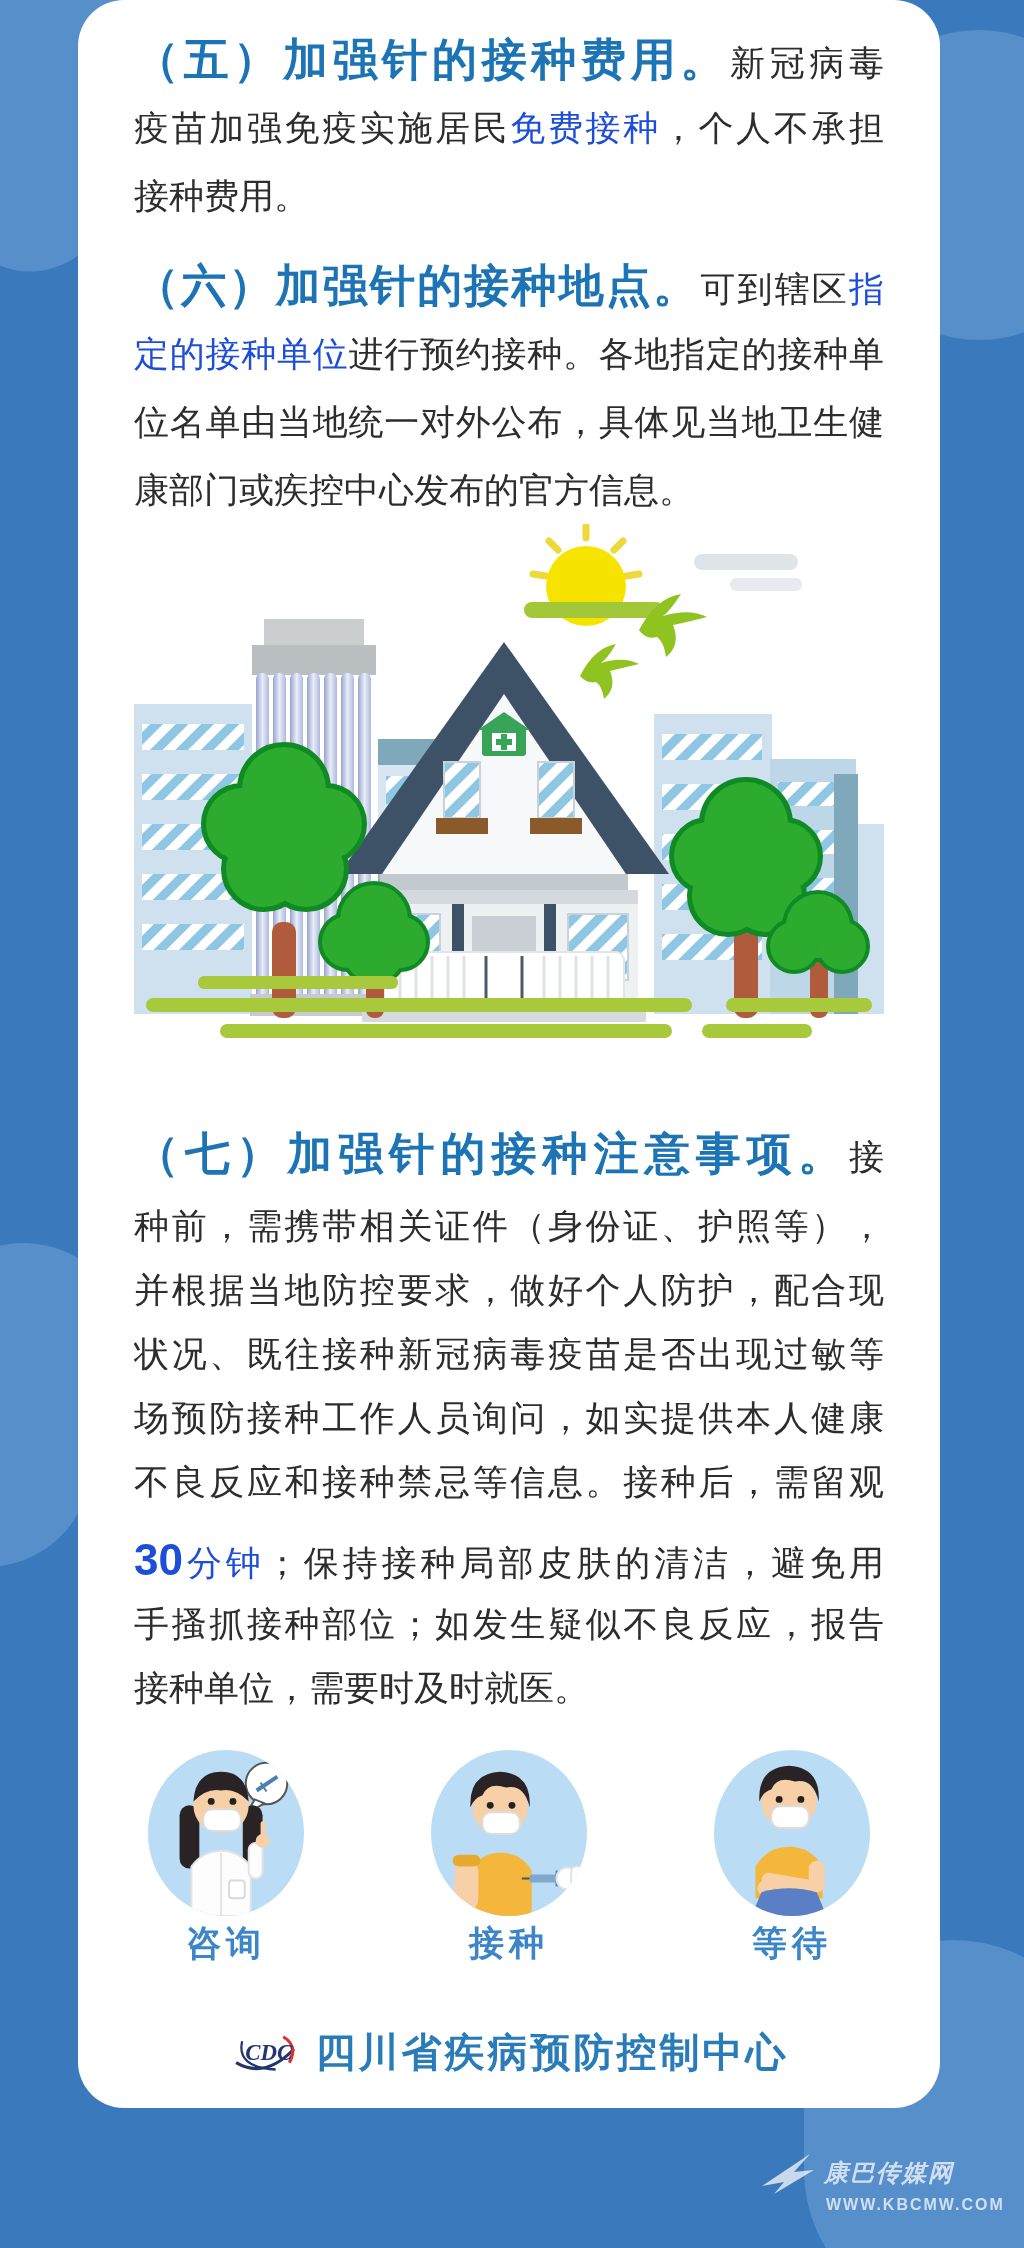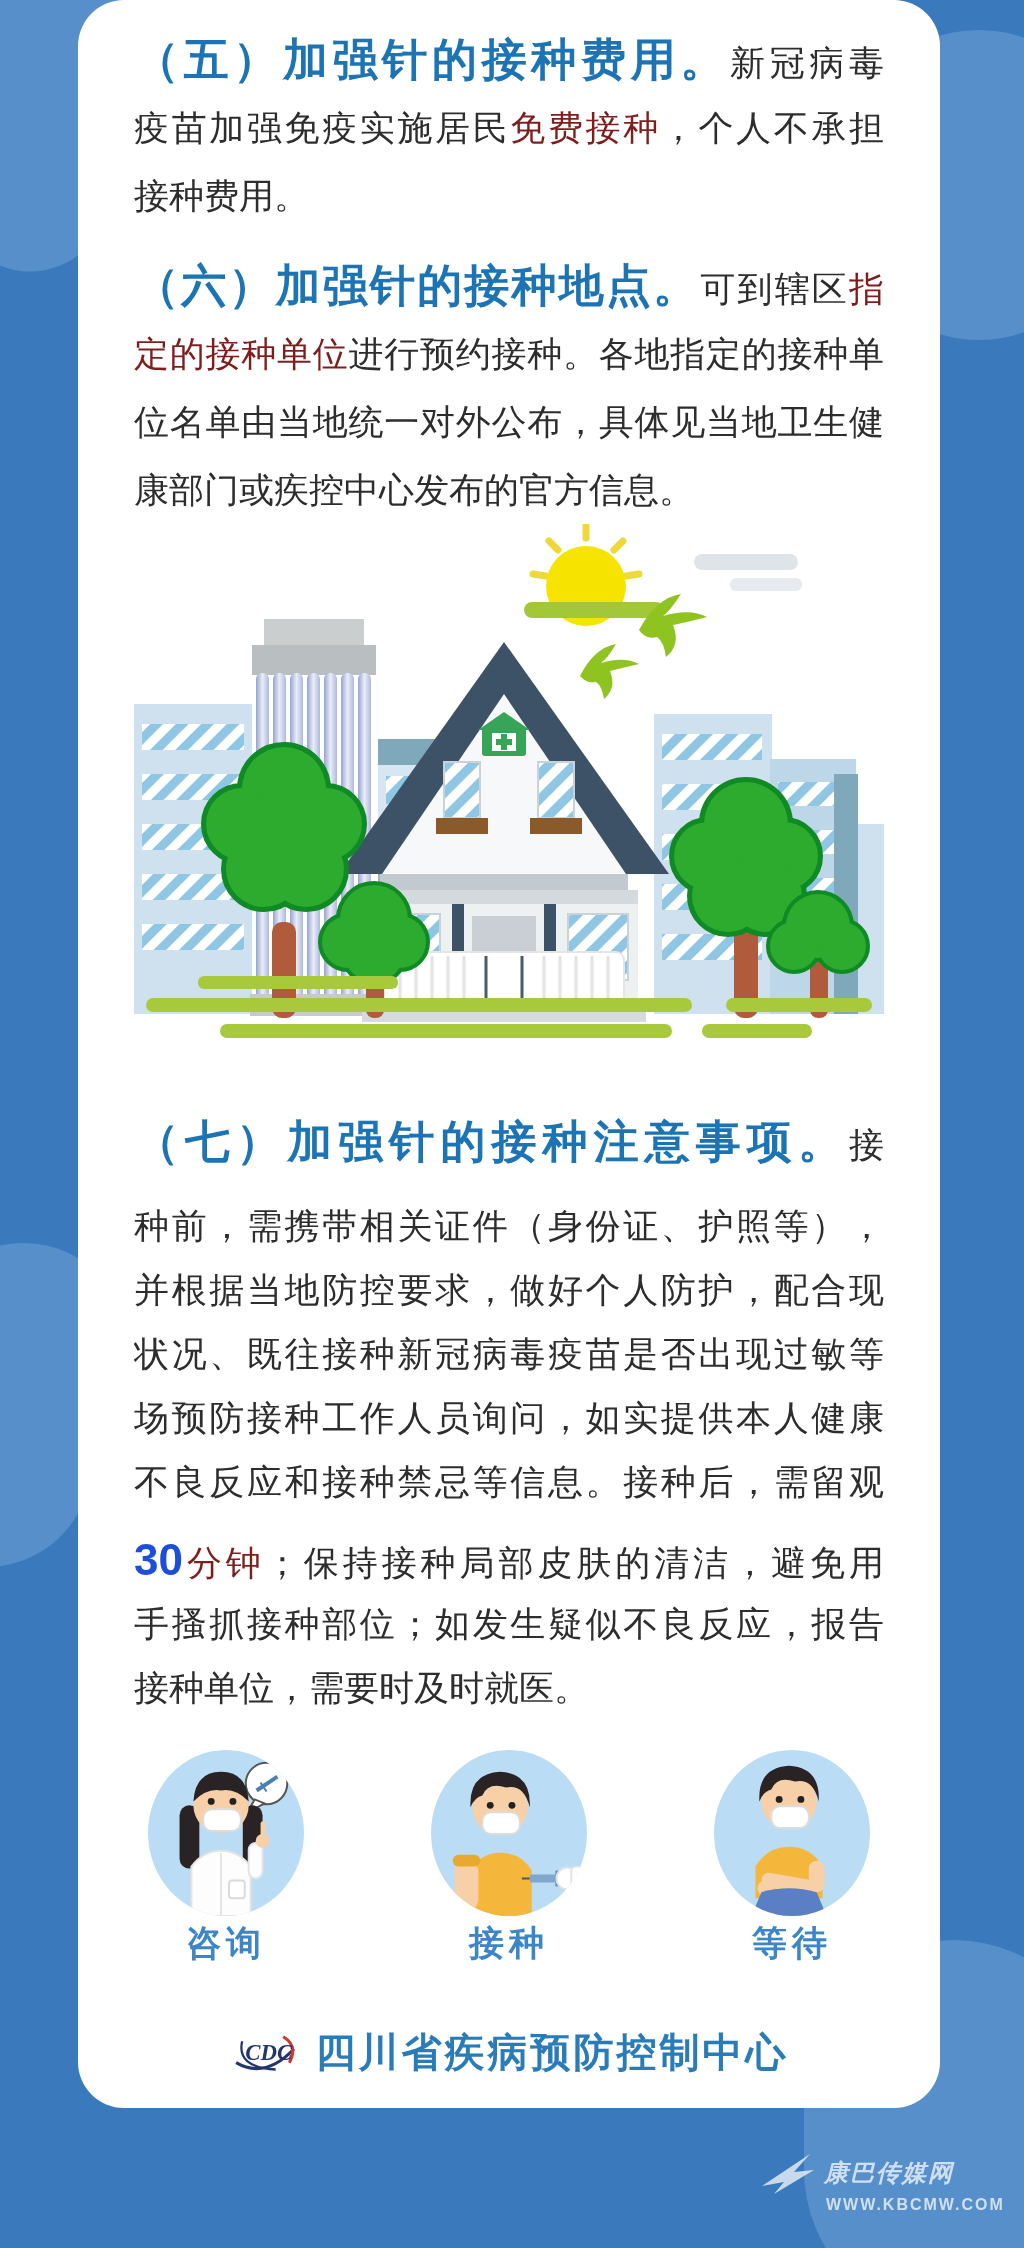--- a/index.html
+++ b/index.html
@@ -11,26 +11,26 @@
   .d3{left:-100px;top:1240px;width:210px;height:330px;border-radius:105px;transform:rotate(18deg);}
   .d4{right:-80px;top:1940px;width:300px;height:380px;border-radius:150px;}
   .card{position:absolute;left:78px;top:0;width:862px;height:2108px;background:#ffffff;
         border-radius:46px;padding:26px 56px 8px;box-sizing:border-box;z-index:2;}
   .sec{display:block;}
   .line{font-size:35px;color:#2d2d2d;text-align:justify;text-align-last:justify;
         overflow:hidden;white-space:nowrap;}
   .line.nj{text-align-last:left;}
   .s56 .line{height:68px;line-height:68px;}
   .s7  .line{height:64px;line-height:64px;}
-  .s7  .line:first-child{height:76px;line-height:48px;}
+  .s7  .line:first-child{height:76px;line-height:72px;}
   .s7  .line:nth-child(7){margin-top:14px;}
   .s6m{margin-top:22px;}
   .s7{margin-top:64px;}
   span.tt{font-size:45px;font-weight:900;color:#1d74b4;}
-  span.rd{color:#7f1d1d;}
+  span.rd{color:#1d4ed8;}
   span.rb{color:#1d4ed8;font-size:44px;font-weight:900;}
   .illus{width:750px;height:530px;}
   .steps{margin-top:30px;display:flex;justify-content:space-between;padding:0 14px;}
   .step{width:156px;text-align:center;}
   .oval{width:156px;height:166px;border-radius:50%;background:#badcf4;overflow:hidden;}
   .slabel{margin-top:6px;height:42px;line-height:42px;font-size:35px;font-weight:900;
           color:#3c86c8;letter-spacing:5px;}
   .footer{margin-top:58px;height:60px;display:flex;align-items:center;justify-content:center;gap:16px;}
   .org{font-size:40px;font-weight:900;color:#2a7cb8;letter-spacing:3px;}
   .watermark{position:absolute;right:24px;top:2150px;width:240px;z-index:5;opacity:0.72;color:#fff;}

